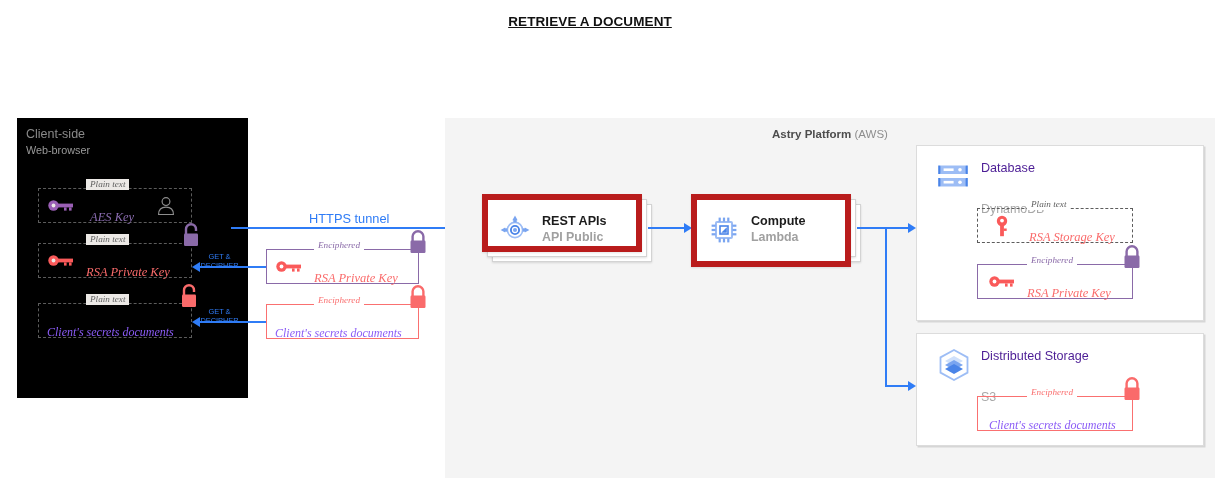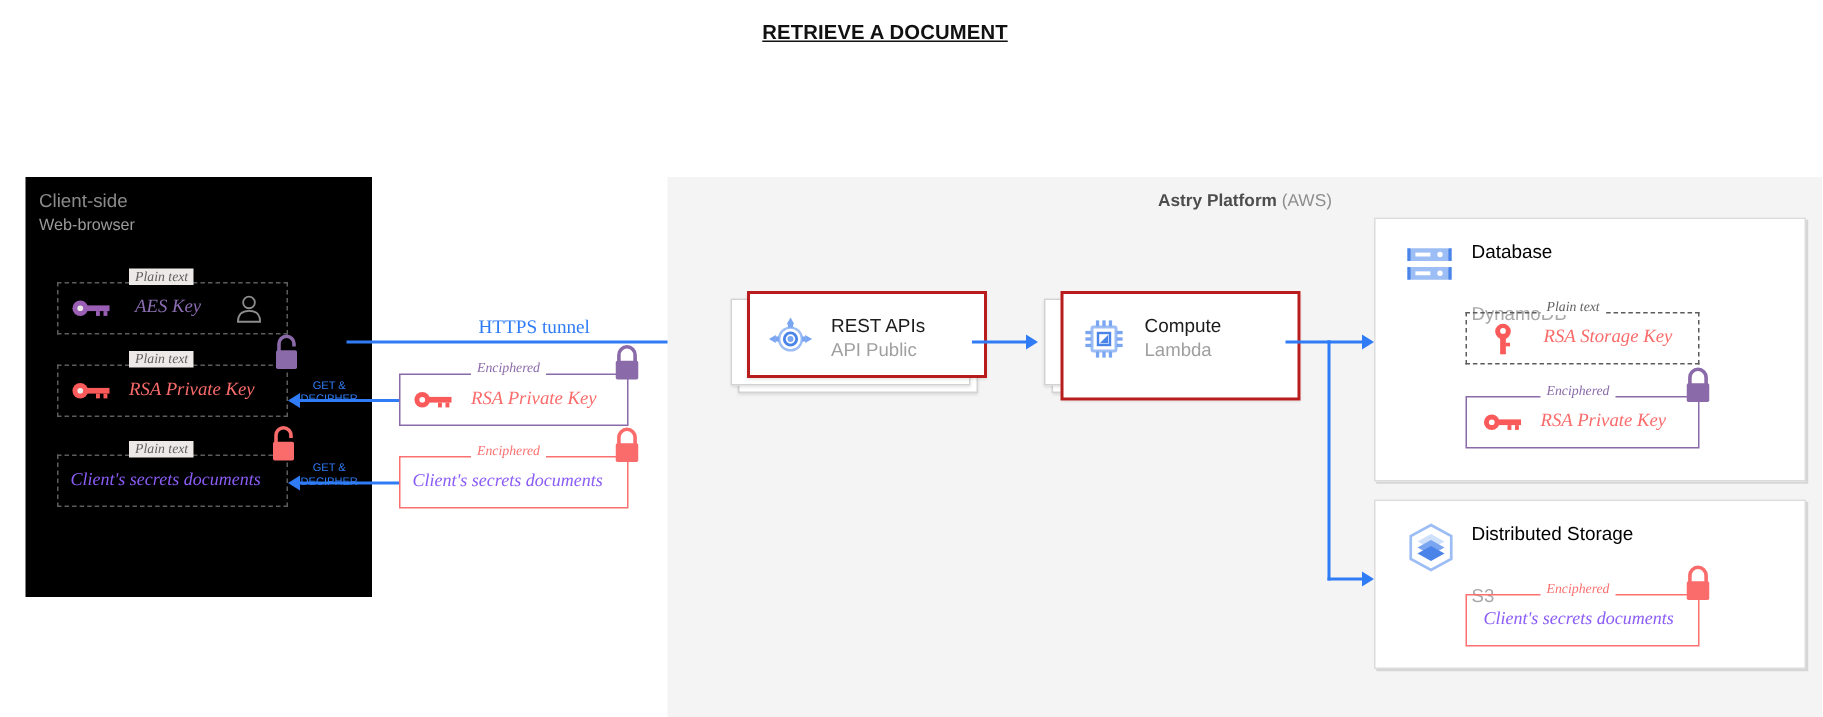--- a/index.html
+++ b/index.html
@@ -97,20 +97,21 @@
     width: 100%;
     height: 100%;
     display: flex;
     align-items: center;
   }
   .sbox .label {
     font-size: 12.5px;
     font-style: italic;
     font-family: "Liberation Serif", serif;
     white-space: nowrap;
+    margin-top: 13px;
   }
   .lbl-purple { color: #8a6cb0; }
   .lbl-red    { color: #fa6b6b; }
   .lbl-grey   { color: #8b5cf6; }
 
   
   .key-h { position: absolute; }
   .key-v { position: absolute; }
   .person-icon { position: absolute; }
 
@@ -122,26 +123,27 @@
     position: absolute;
   }
   .svc .shadow3, .svc .shadow2 {
     position: absolute;
     background: #ffffff;
     border: 1px solid #d3d3d3;
     box-shadow: 0 1px 2px rgba(0,0,0,.12);
   }
   .svc .card {
     position: absolute;
-    left: 16px; top: 0;
+    left: 0; top: 0;
     background: #ffffff;
-    border: 2px solid #b91c1c;
+    border: 6px solid #b91c1c;
     box-shadow: 0 1px 2px rgba(0,0,0,.10);
     display: flex;
     align-items: center;
+    font-weight: bold;
   }
   .svc .svc-icon {
     position: absolute;
   }
   .svc .svc-text {
     position: absolute;
   }
   .svc .svc-name {
     font-size: 12.6px;
     color: #1c1c1c;
@@ -159,21 +161,21 @@
   .store {
     position: absolute;
     background: #ffffff;
     border: 1px solid #dcdcdc;
     box-shadow: 1.5px 1.5px 0 0 #d6d6d6;
   }
   .store .store-icon { position: absolute; }
   .store .store-name {
     position: absolute;
     font-size: 12.6px;
-    color: #000000;
+    color: #4c1d95;
     line-height: 16px;
     white-space: nowrap;
   }
   .store .store-sub {
     position: absolute;
     font-size: 12.4px;
     color: #a8a8a8;
     line-height: 16px;
     white-space: nowrap;
     margin-top: 25px;
@@ -271,21 +273,21 @@
     <div class="body">
       <span class="label lbl-grey" style="position:absolute; left:9px; top:9px; font-size:12px;">Client's secrets documents</span>
     </div>
   </div>
 
   <svg class="padlock" style="left:178px; top:283px;" width="22" height="26" viewBox="0 0 22 26">
     <path d="M6 12 V7.2 A5 5 0 0 1 16 7.2 V9" fill="none" stroke="#fa6b6b" stroke-width="2.4"></path>
     <rect x="4" y="11.5" width="14" height="12.5" rx="1.2" fill="#fa6b6b"></rect>
   </svg>
 
-  <div class="conn-label" style="left:319px; top:211px;font-family:Liberation Serif, serif;">HTTPS tunnel</div>
+  <div class="conn-label" style="left:309px; top:211px;">HTTPS tunnel</div>
   <div class="hline" style="left:231px; top:227px; width:245px;"></div>
   <div class="arrowR" style="left:474px; top:223px;"></div>
 
   <div class="sbox solid-purple" style="left:266px; top:249px; width:153px; height:35px;">
     <div class="frame"></div>
     <div class="caption cap-purple" style="left:48px; background:#ffffff;">Enciphered</div>
     <div class="body">
       <svg class="key-h" style="left:10px; top:11px;" width="26" height="13" viewBox="0 0 26 13">
         <circle cx="5.5" cy="6.5" r="5.2" fill="#fa5a5a"></circle>
         <circle cx="5.5" cy="6.5" r="1.9" fill="#ffffff"></circle>

